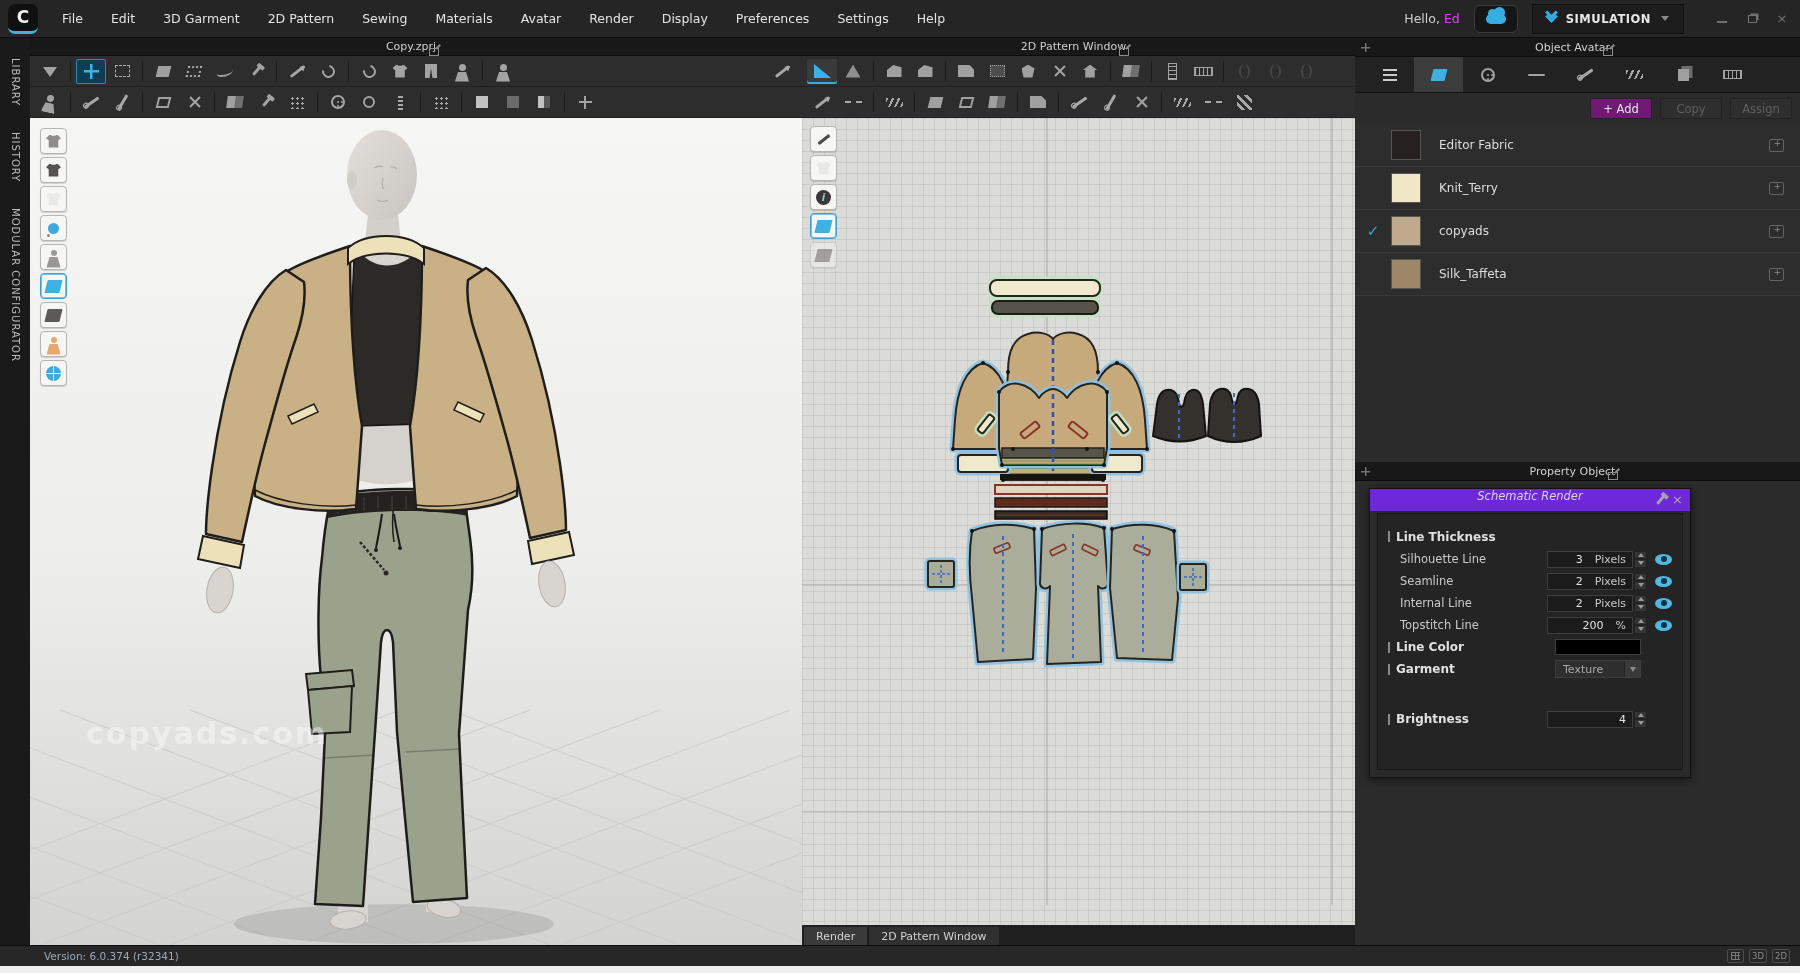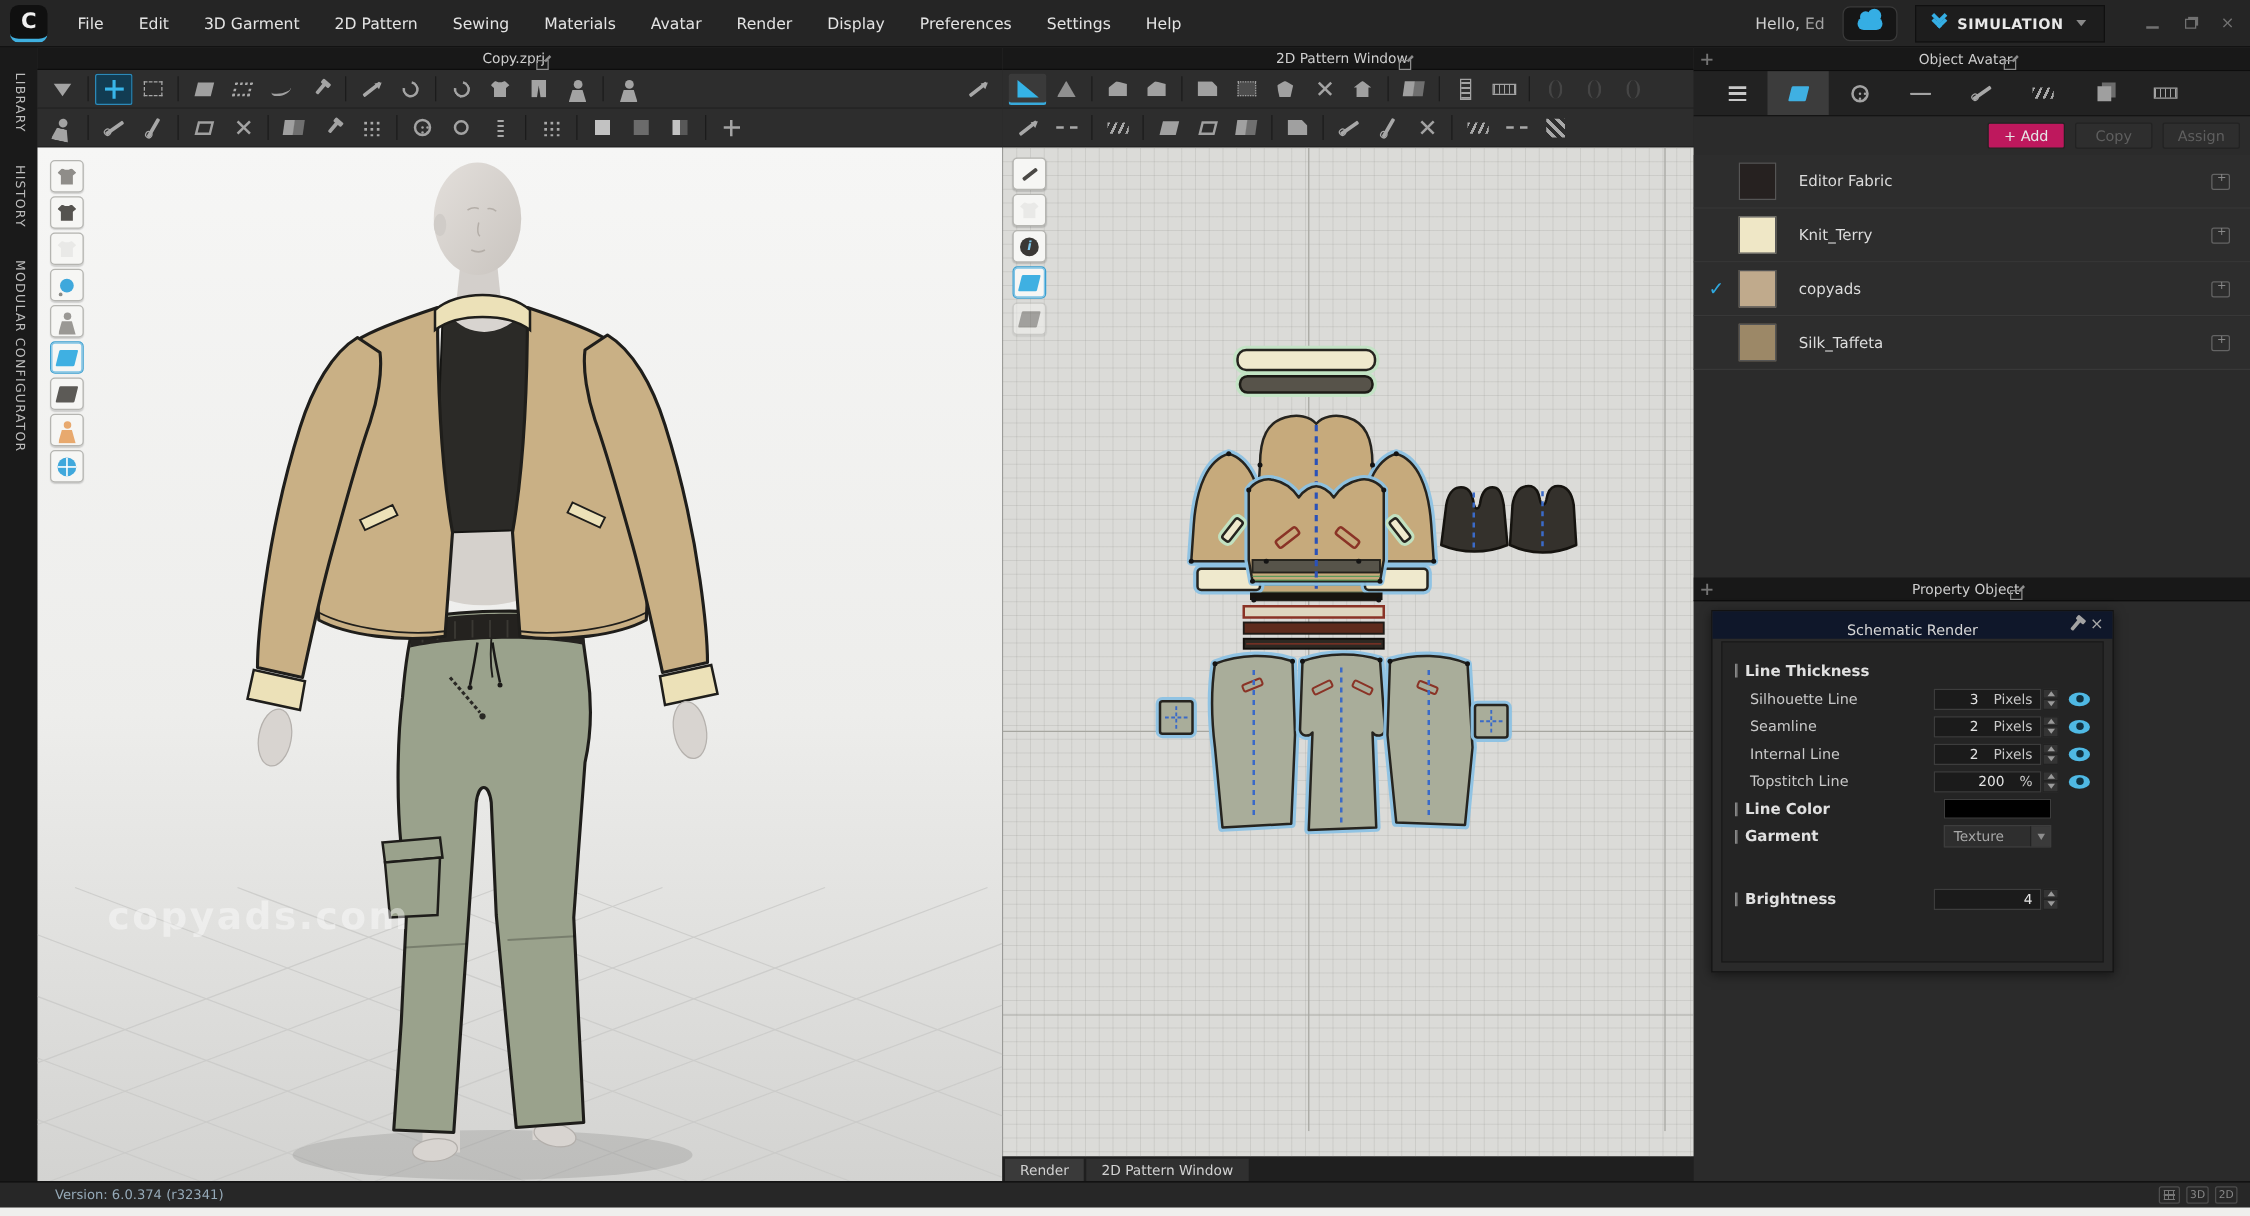--- a/index.html
+++ b/index.html
@@ -6,21 +6,21 @@
   *{box-sizing:border-box;font-family:"DejaVu Sans","Liberation Sans",sans-serif;}
   #stage{position:relative;width:1800px;height:973px;background:#1c1c1c;overflow:hidden;color:#d6d6d6;}
 
   
   #menubar{position:absolute;left:0;top:0;width:1800px;height:38px;background:#252525;border-bottom:1px solid #0c0c0c;display:flex;align-items:center;}
   .logo{width:30px;height:30px;margin:0 12px 0 8px;background:#101010;border-radius:7px;border-bottom:3px solid #3fb0e0;display:flex;align-items:center;justify-content:center;color:#f0f0f0;font-weight:bold;font-size:17px;}
   .menu{display:flex;align-items:center;gap:4px;}
   .mi{padding:4px 12px;font-size:12.5px;color:#e3e3e3;cursor:default;}
   .mb-right{margin-left:auto;display:flex;align-items:center;gap:14px;padding-right:10px;}
   .greet{font-size:12.5px;color:#cfcfcf;}
-  .greet b{color:#a3a3a3;font-weight:normal;margin-left:4px;}
+  .greet b{color:#d946ef;font-weight:normal;margin-left:4px;}
   .cloudbtn{width:44px;height:28px;background:#161616;border:1px solid #3a3a3a;border-radius:6px;display:flex;align-items:center;justify-content:center;}
   .cloud{width:20px;height:10px;background:#35aee4;border-radius:8px;position:relative;}
   .cloud::before{content:"";position:absolute;left:2px;top:-5px;width:9px;height:9px;background:#35aee4;border-radius:50%;}
   .cloud::after{content:"";position:absolute;left:8px;top:-7px;width:11px;height:11px;background:#35aee4;border-radius:50%;}
   .simbtn{height:30px;background:#1d1d1d;border:1px solid #101010;display:flex;align-items:center;gap:10px;padding:0 14px;}
   .chevwrap{display:flex;flex-direction:column;align-items:center;gap:1px;margin-top:-3px;}
   .chevron{width:9px;height:9px;border-right:3px solid #35aee4;border-bottom:3px solid #35aee4;transform:rotate(45deg);margin-top:-6px;}
   .simlabel{font-size:11.5px;font-weight:bold;letter-spacing:.5px;color:#e8e8e8;}
   .caret{width:0;height:0;border:4px solid transparent;border-top:5px solid #8a8a8a;margin-top:4px;}
   .winctl{display:flex;gap:14px;align-items:center;margin-left:16px;opacity:.65;}
@@ -126,33 +126,33 @@
   .btab.lit{background:#3a3a3a;}
 
   
   #rightpanel{position:absolute;left:1355px;top:38px;width:445px;height:907px;background:#2b2b2b;}
   .pheader{position:absolute;left:0;width:445px;height:19px;background:#181818;border-bottom:1px solid #0d0d0d;display:flex;align-items:center;justify-content:center;font-size:11px;color:#cfcfcf;}
   .dockarr{position:absolute;left:6px;top:5px;width:9px;height:9px;background:linear-gradient(#8a8a8a,#8a8a8a) center/9px 1.5px no-repeat,linear-gradient(#8a8a8a,#8a8a8a) center/1.5px 9px no-repeat;opacity:.8;}
   .obtabs{position:absolute;left:0;top:19px;width:445px;height:36px;background:#222;display:flex;align-items:stretch;padding-left:10px;border-bottom:1px solid #141414;}
   .obtab{width:49px;display:flex;align-items:center;justify-content:center;}
   .obtab.sel{background:#3c3c3c;}
   .obbtns{position:absolute;right:8px;top:60px;display:flex;gap:8px;}
-  .pbtn{min-width:62px;height:21px;background:#be185d;border:1px solid #222;border-radius:2px;color:#e6e6e6;font-size:11.5px;display:flex;align-items:center;justify-content:center;padding:0 10px;}
+  .pbtn{min-width:62px;height:21px;background:#701a75;border:1px solid #222;border-radius:2px;color:#e6e6e6;font-size:11.5px;display:flex;align-items:center;justify-content:center;padding:0 10px;}
   .pbtn.ghost{color:#5f5f5f;background:#2e2e2e;}
   .fablist{position:absolute;left:0;top:86px;width:445px;}
   .fabrow{height:43px;display:flex;align-items:center;border-bottom:1px solid #383838;background:#2d2d2d;}
   .fcheck{width:36px;text-align:center;color:#2fa8de;font-size:15px;font-weight:bold;}
   .fswatch{width:30px;height:30px;border:1px solid #555;flex:none;}
   .fname{flex:1;font-size:12px;color:#dcdcdc;padding-left:18px;}
   .rowicon{width:15px;height:13px;border:1px solid #6e6e6e;border-radius:2px;margin-right:16px;position:relative;opacity:.85;}
   .rowicon::after{content:"+";position:absolute;left:3.5px;top:-1.5px;font-size:9px;color:#9a9a9a;}
 
   
   .schem{position:absolute;left:14px;top:450px;width:322px;height:290px;background:#2a2a2a;border:1px solid #121212;box-shadow:0 2px 8px rgba(0,0,0,.5);}
-  .schem-title{height:22px;background:#0f172a;display:flex;align-items:flex-end;justify-content:center;font-size:11.5px;color:#d6d6d6;position:relative;}
+  .schem-title{height:22px;background:#6d28d9;display:flex;align-items:flex-start;justify-content:center;font-size:11.5px;color:#d6d6d6;position:relative;font-style:italic;}
   .schem-x{position:absolute;right:7px;top:3px;color:#a9a9a9;font-size:13px;}
   .schem-pin{position:absolute;right:28px;top:6px;}
   .schem-body{position:absolute;inset:24px 7px 7px 7px;background:#242424;border:1px solid #191919;padding:12px 10px 10px 10px;}
   .secrow{display:flex;align-items:center;height:21px;}
   .seclab{font-size:12px;font-weight:bold;color:#e0e0e0;display:flex;align-items:center;gap:6px;}
   .secmark{width:2px;height:11px;border-left:1.5px solid #8a8a8a;border-right:1.5px solid #8a8a8a;}
   .prow{display:flex;align-items:center;height:20px;margin:2px 0;}
   .plab{flex:1;font-size:11.5px;color:#c9c9c9;padding-left:12px;}
   .pfield{width:86px;height:17px;background:#1b1b1b;border:1px solid #3d3d3d;display:flex;align-items:center;justify-content:flex-end;font-size:11px;color:#e3e3e3;padding:0 6px;gap:12px;}
   .punit{color:#c9c9c9;}

